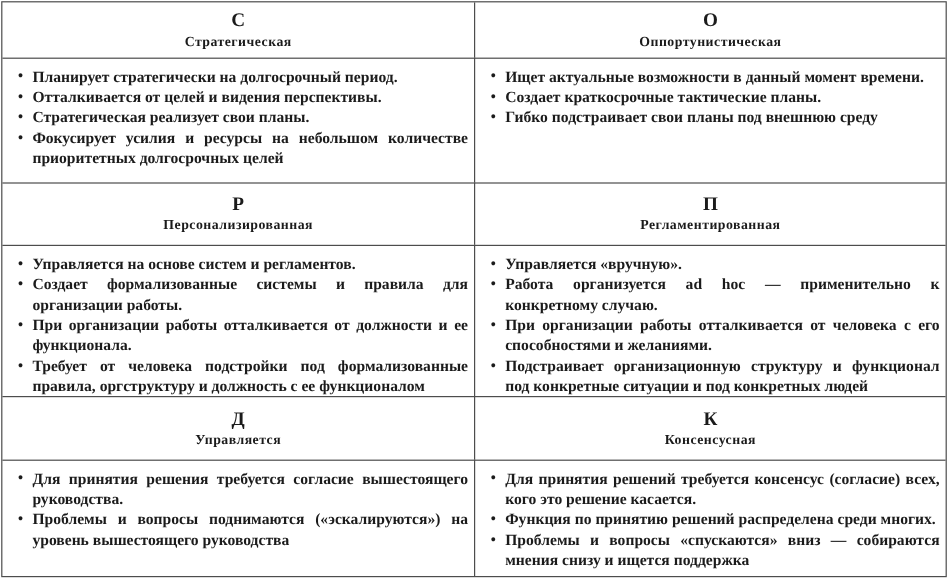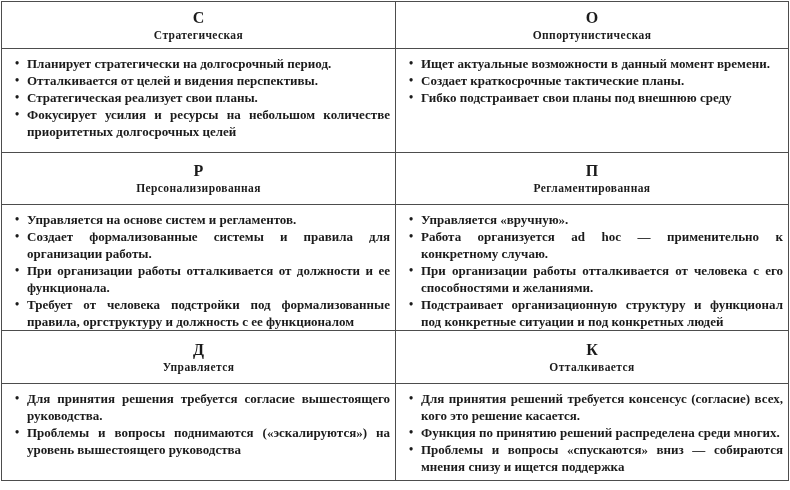--- a/index.html
+++ b/index.html
@@ -133,21 +133,21 @@
         <li>Подстраивает организационную структуру и функционал под конкретные ситуации и под конкретных людей</li>
       </ul>
     </div>
 
     <div class="cell header bt col-left">
       <div class="letter">Д</div>
       <div class="title">Управляется</div>
     </div>
     <div class="cell header bt col-right">
       <div class="letter">К</div>
-      <div class="title">Отталкивается</div>
+      <div class="title">Консенсусная</div>
     </div>
 
     <div class="cell content bt col-left">
       <ul class="bullets">
         <li>Для принятия решения требуется согласие вышестоящего руко­водства.</li>
         <li>Проблемы и вопросы поднимаются («эскалируются») на уровень вышестоящего руководства</li>
       </ul>
     </div>
     <div class="cell content bt col-right">
       <ul class="bullets">

